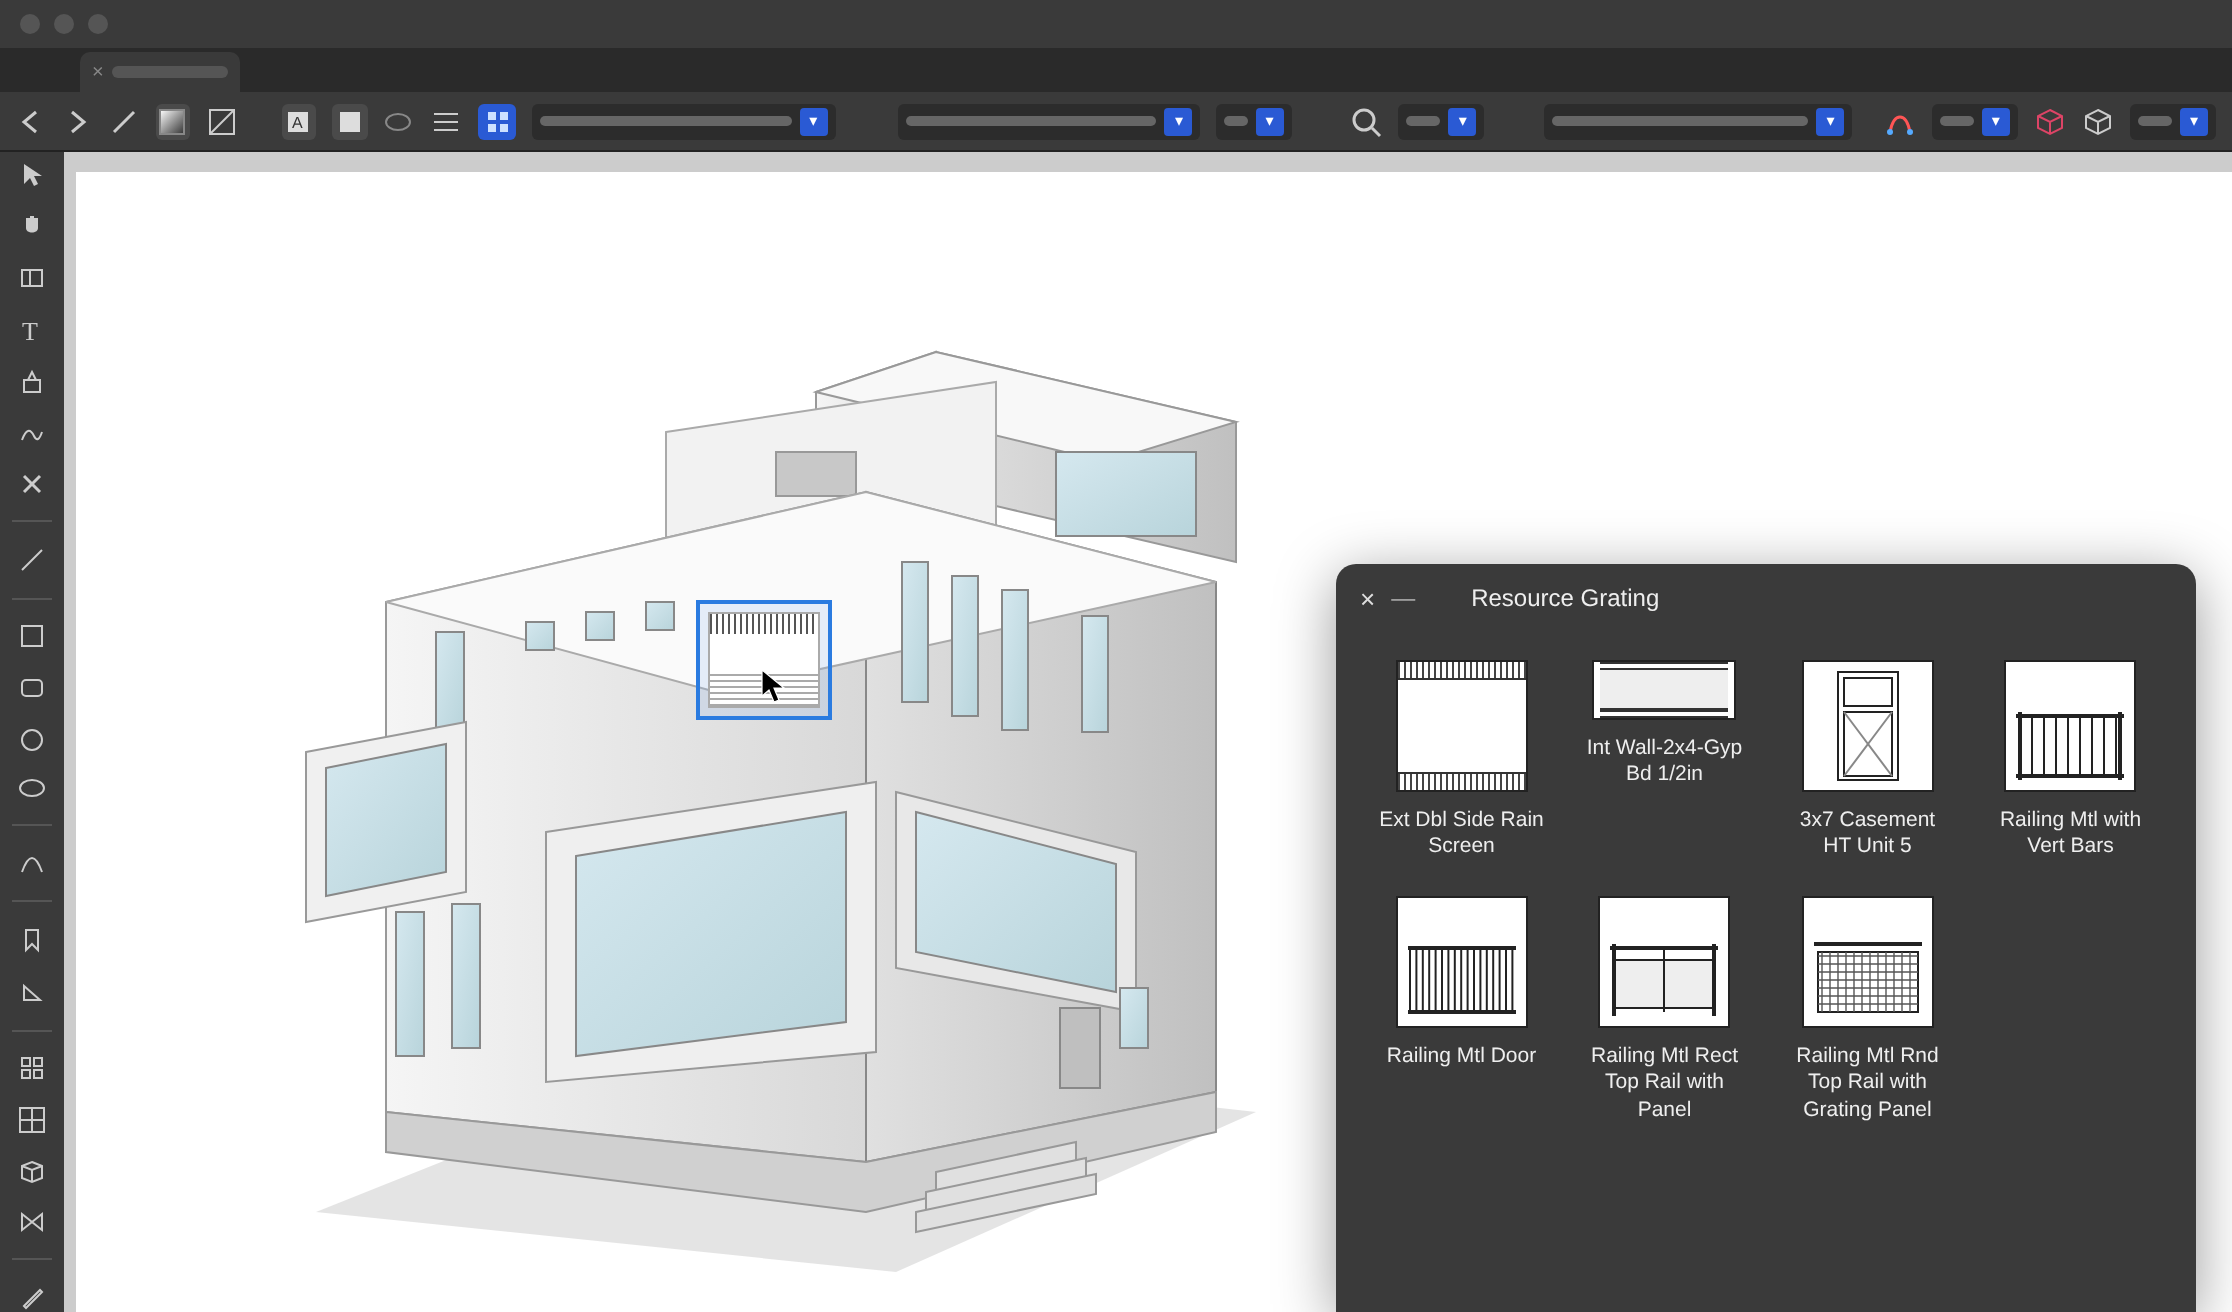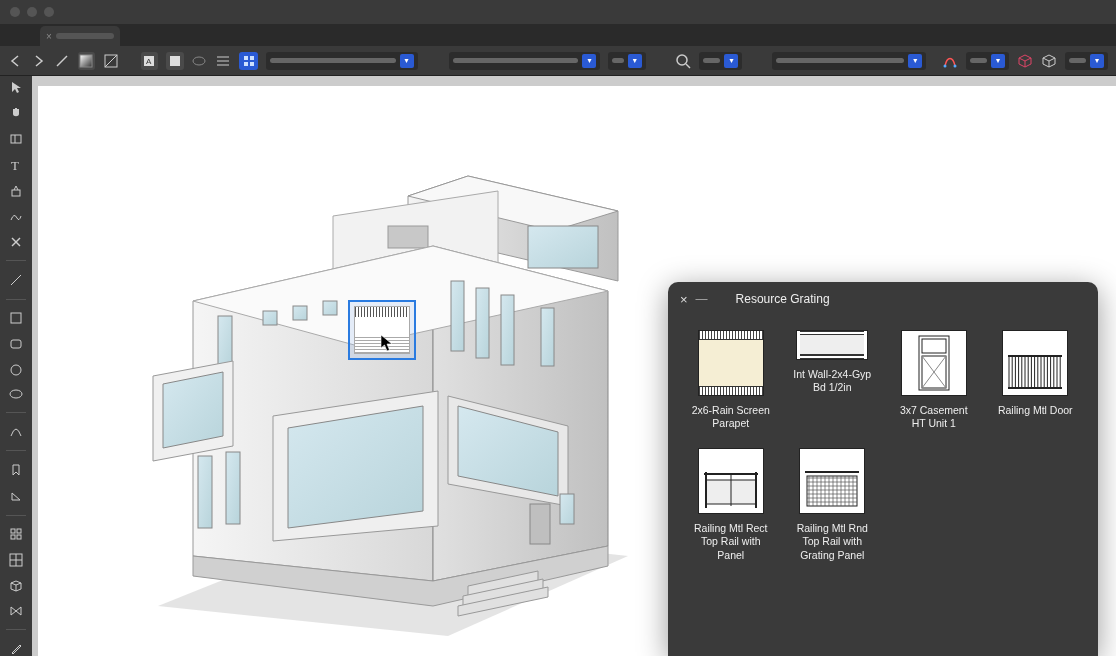--- a/index.html
+++ b/index.html
@@ -553,25 +553,25 @@
       <span class="min">—</span>
       <span style="width:12px"></span>
       <span>Resource Grating</span>
     </div>
     <div class="panel-body">
       <div class="grid" id="resource-grid">
           <div class="thumb-wrap">
             <div class="thumb">
               <div class="wall-thumb">
                 <div class="wt-hatch-top"></div>
-                <div class="wt-space cream"></div>
+                <div class="wt-space"></div>
                 <div class="wt-hatch-bot"></div>
               </div>
             </div>
-            <div class="thumb-label">2x6-Rain Screen Parapet</div>
+            <div class="thumb-label">Ext Dbl Side Rain Screen</div>
           </div>
           <div class="thumb-wrap">
             <div class="thumb" style="width: 72px; height: 30px;">
               <div class="wt-strip">
                 <div class="l"></div>
                 <div class="m"></div>
                 <div class="l"></div>
               </div>
             </div>
             <div class="thumb-label">Int Wall-2x4-Gyp Bd 1/2in</div>
@@ -579,21 +579,41 @@
           <div class="thumb-wrap">
             <div class="thumb">
               <svg width="62" height="62">
                 <rect x="16" y="4" width="30" height="54" fill="#fff" stroke="#222"></rect>
                 <rect x="19" y="7" width="24" height="14" fill="#fff" stroke="#222"></rect>
                 <rect x="19" y="24" width="24" height="32" fill="#fff" stroke="#222"></rect>
                 <line x1="19" y1="24" x2="43" y2="56" stroke="#888"></line>
                 <line x1="43" y1="24" x2="19" y2="56" stroke="#888"></line>
               </svg>
             </div>
-            <div class="thumb-label">3x7 Casement HT Unit 1</div>
+            <div class="thumb-label">3x7 Casement HT Unit 5</div>
+          </div>
+          <div class="thumb-wrap">
+            <div class="thumb">
+              <svg width="62" height="62">
+                <line x1="4" y1="26" x2="58" y2="26" stroke="#222" stroke-width="2"></line>
+                <line x1="4" y1="56" x2="58" y2="56" stroke="#222" stroke-width="2"></line>
+                <line x1="6" y1="26" x2="6" y2="56" stroke="#222"></line>
+                <line x1="12" y1="26" x2="12" y2="56" stroke="#222"></line>
+                <line x1="18" y1="26" x2="18" y2="56" stroke="#222"></line>
+                <line x1="24" y1="26" x2="24" y2="56" stroke="#222"></line>
+                <line x1="30" y1="26" x2="30" y2="56" stroke="#222"></line>
+                <line x1="36" y1="26" x2="36" y2="56" stroke="#222"></line>
+                <line x1="42" y1="26" x2="42" y2="56" stroke="#222"></line>
+                <line x1="48" y1="26" x2="48" y2="56" stroke="#222"></line>
+                <line x1="54" y1="26" x2="54" y2="56" stroke="#222"></line>
+                <line x1="6" y1="24" x2="6" y2="58" stroke="#222" stroke-width="2"></line>
+                <line x1="56" y1="24" x2="56" y2="58" stroke="#222" stroke-width="2"></line>
+              </svg>
+            </div>
+            <div class="thumb-label">Railing Mtl with Vert Bars</div>
           </div>
           <div class="thumb-wrap">
             <div class="thumb">
               <svg width="62" height="62">
                 <line x1="4" y1="24" x2="58" y2="24" stroke="#222" stroke-width="2"></line>
                 <line x1="4" y1="56" x2="58" y2="56" stroke="#222" stroke-width="2"></line>
                 <line x1="5" y1="24" x2="5" y2="56" stroke="#222"></line>
                 <line x1="8.2" y1="24" x2="8.2" y2="56" stroke="#222"></line>
                 <line x1="11.4" y1="24" x2="11.4" y2="56" stroke="#222"></line>
                 <line x1="14.600000000000001" y1="24" x2="14.600000000000001" y2="56" stroke="#222"></line>

